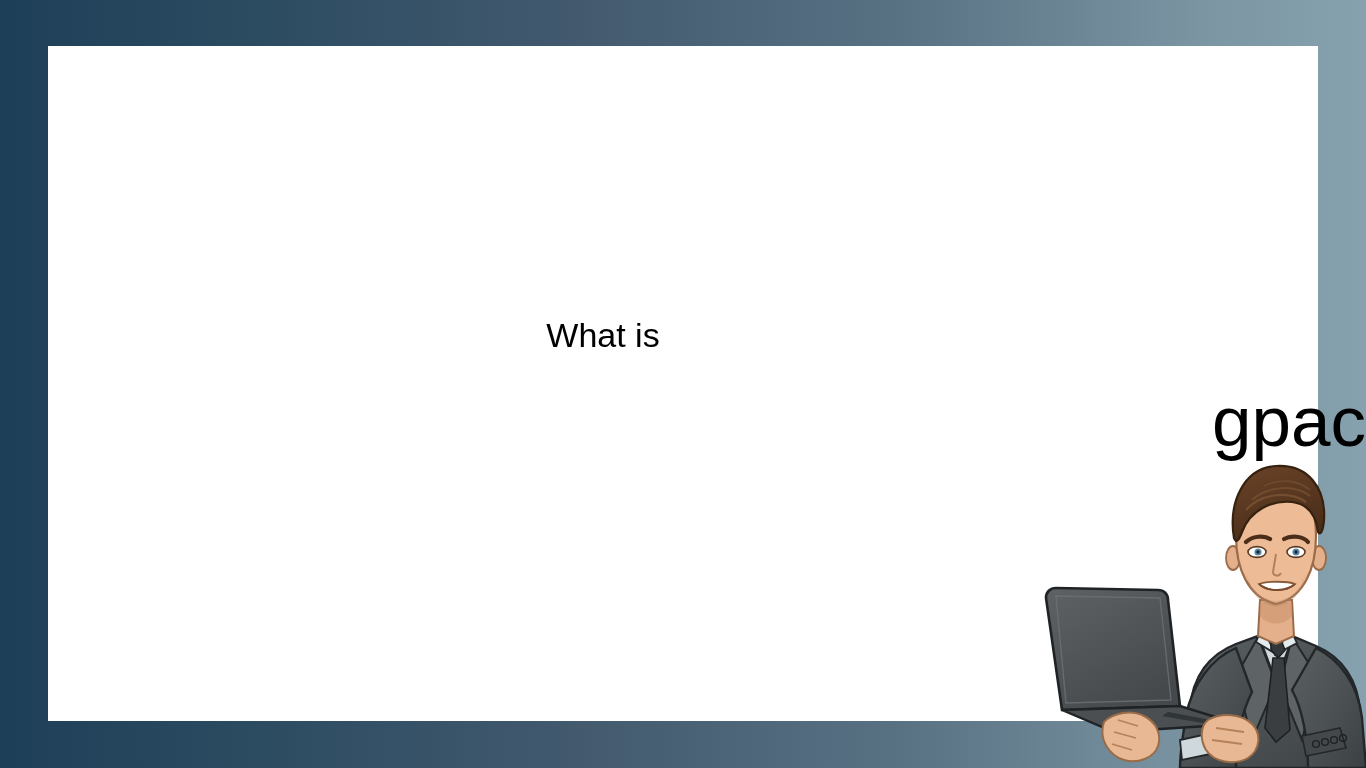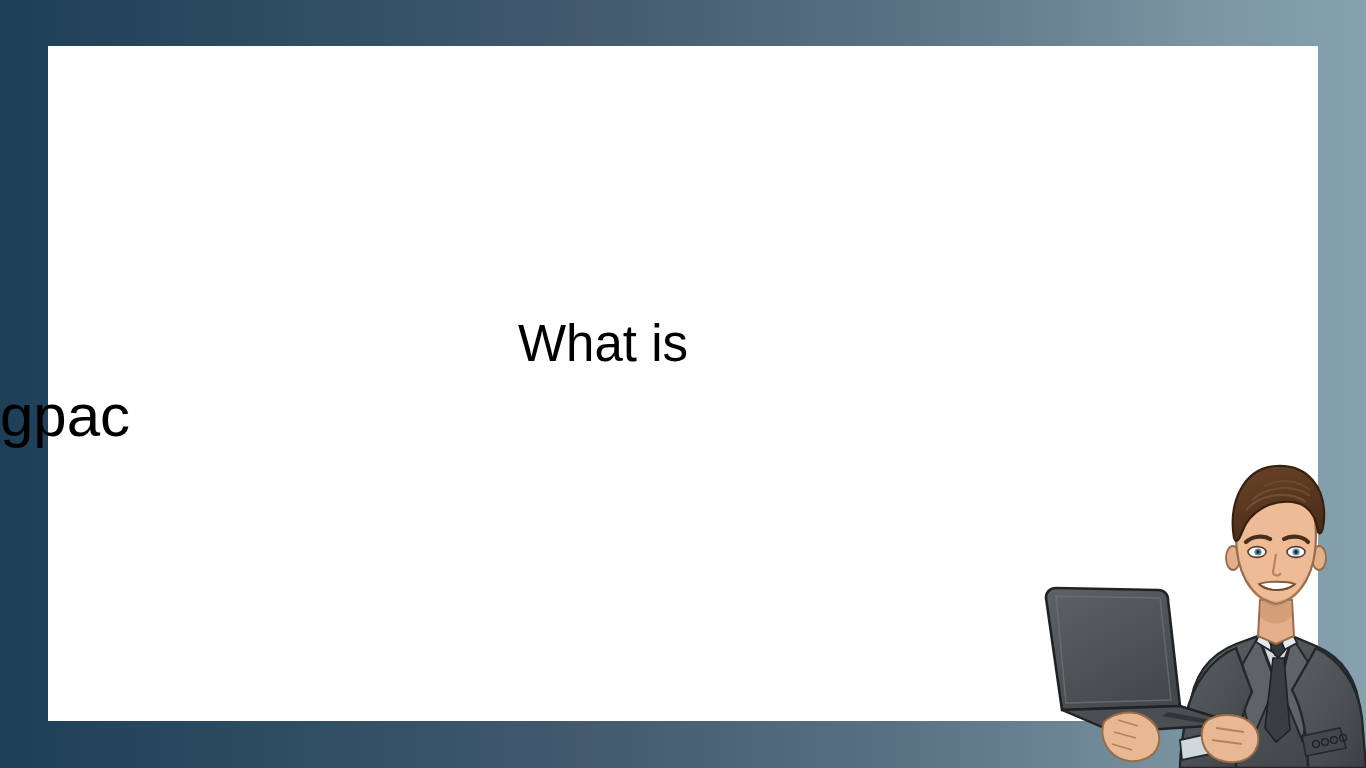--- a/index.html
+++ b/index.html
@@ -30,31 +30,31 @@
     position:absolute;
     left:0; top:0; width:100%;
     text-align:center;
     pointer-events:none;
   }
   #title-line-1{
     position:absolute;
     left:0; width:1206px;
     top:318px;
     text-align:center;
-    font-size:51px;
+    font-size:34px;
     line-height:1;
     color:#000000;
     letter-spacing:0px;
   }
   #title-line-2{
     position:absolute;
     left:0; width:1366px;
     top:386px;
-    text-align:left;
-    font-size:60px;
+    text-align:right;
+    font-size:71px;
     line-height:1;
     color:#000000;
     letter-spacing:0px;
   }
   
   #presenter{
     position:absolute;
     left:1040px; top:440px;
     width:326px; height:328px;
     overflow:hidden;

